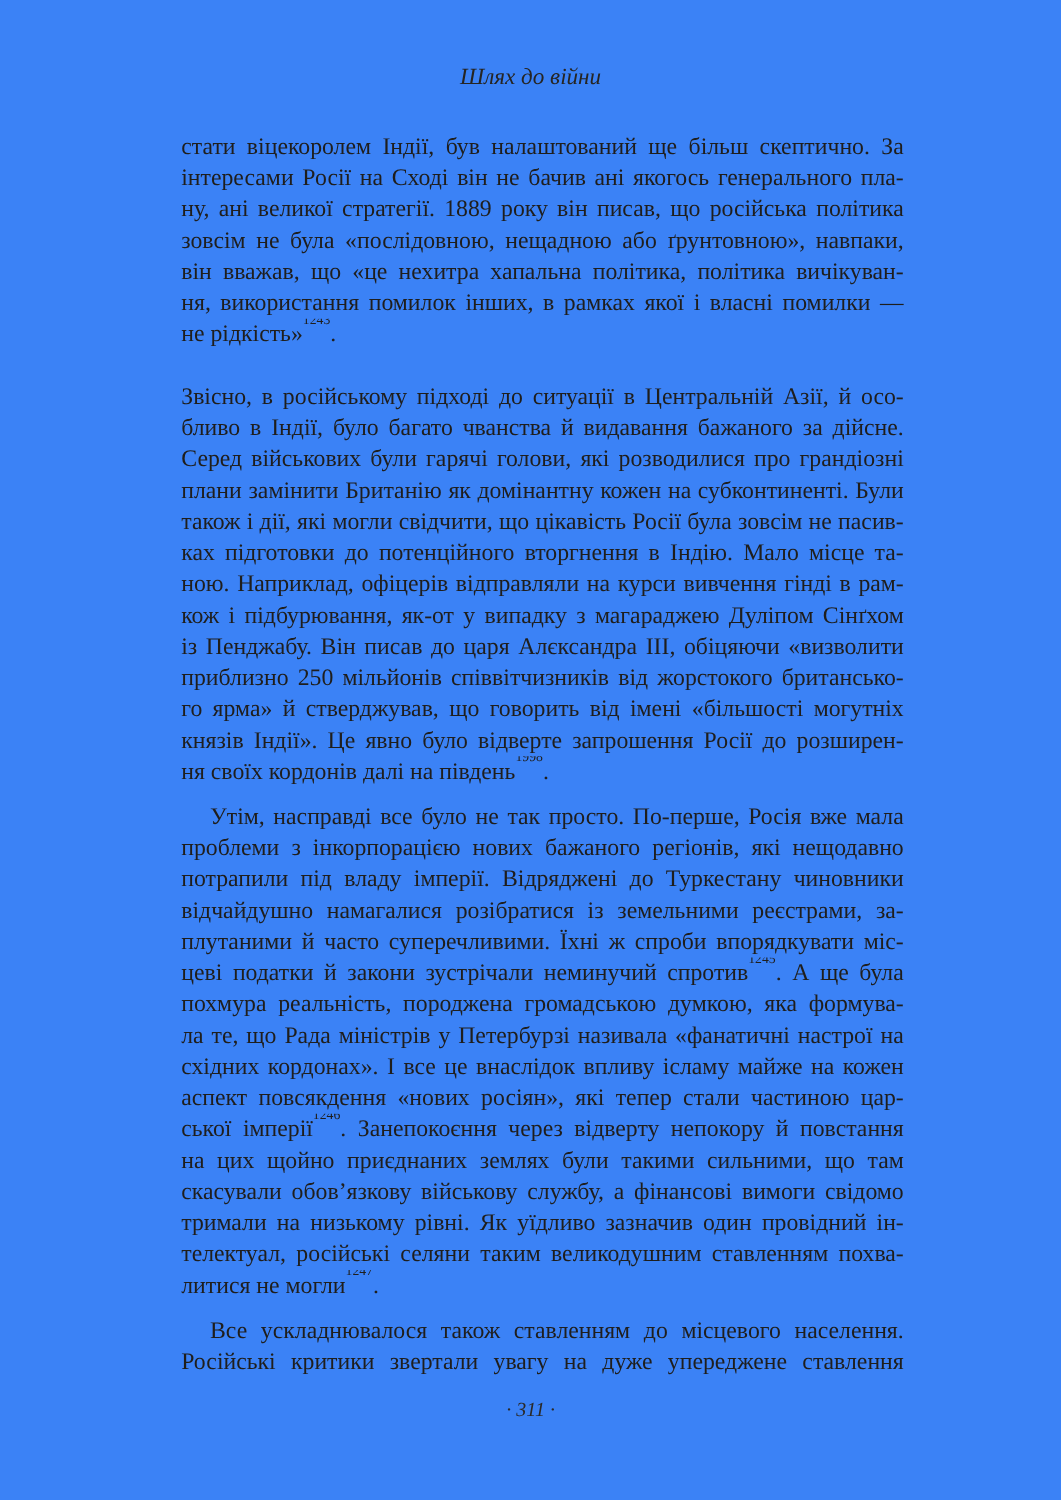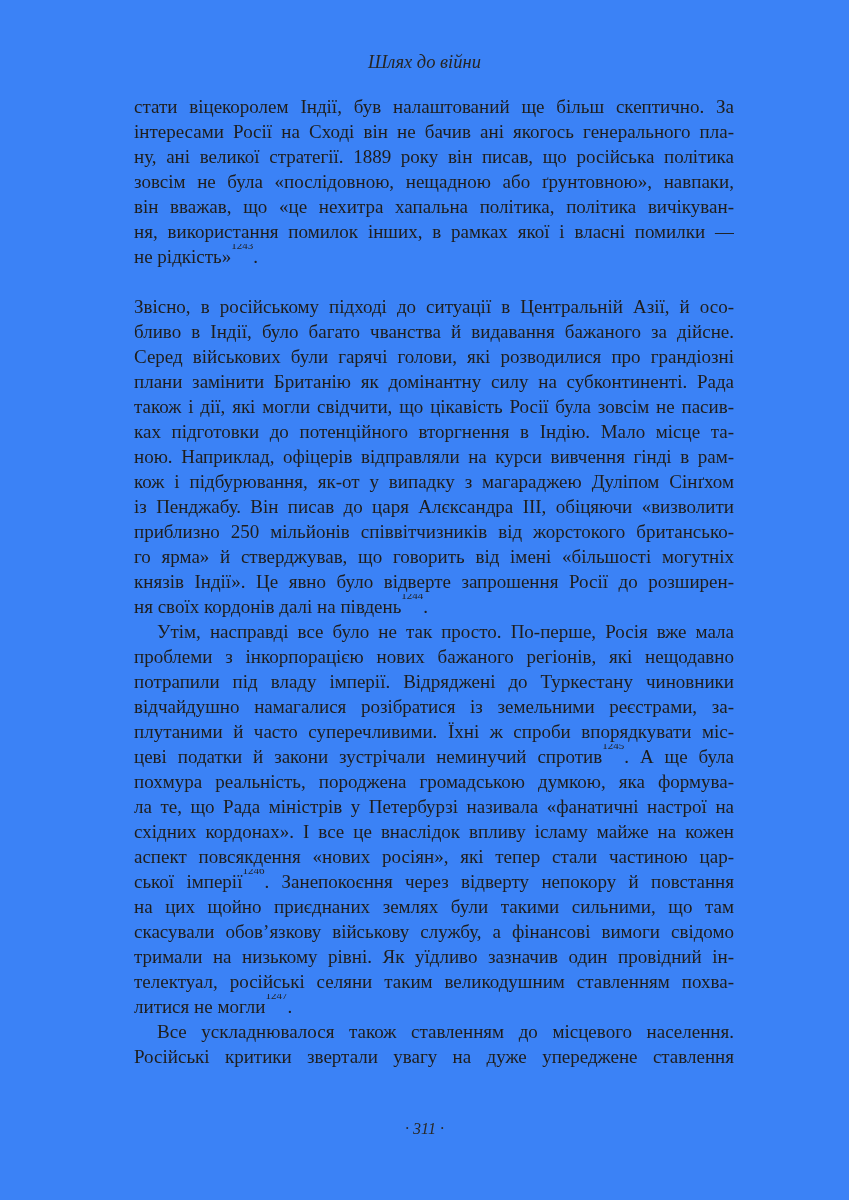--- a/index.html
+++ b/index.html
@@ -24,21 +24,21 @@
     line-height: 25px;
     color: #262523;
   }
   .text-block {
     position: absolute;
     top: 94px;
     left: 134px;
     width: 600px;
     font-size: 19px;
   }
-  .para { margin: 0; }
+  .para { margin: 11px; }
   .para.gap { margin-top: 25px; }
   .line {
     height: 25px;
     line-height: 25px;
     text-align: justify;
     text-align-last: justify;
     overflow: hidden;
   }
   .line.last { text-align: right; text-align-last: left; }
   .line.indent { text-indent: 23px; }
@@ -73,30 +73,30 @@
         <div class="line">ну, ані великої стратегії. 1889 року він писав, що російська політика</div>
         <div class="line">зовсім не була «послідовною, нещадною або ґрунтовною», навпаки,</div>
         <div class="line">він вважав, що «це нехитра хапальна політика, політика вичікуван-</div>
         <div class="line">ня, використання помилок інших, в рамках якої і власні помилки —</div>
         <div class="line last">не рідкість»<sup class="fnref">1243</sup>.</div>
       </div>
       <div class="para gap">
         <div class="line">Звісно, в російському підході до ситуації в Центральній Азії, й осо-</div>
         <div class="line">бливо в Індії, було багато чванства й видавання бажаного за дійсне.</div>
         <div class="line">Серед військових були гарячі голови, які розводилися про грандіозні</div>
-        <div class="line">плани замінити Британію як домінантну силу на субконтиненті. Рада</div>
+        <div class="line">плани замінити Британію як домінантну кожен на субконтиненті. Були</div>
         <div class="line">також і дії, які могли свідчити, що цікавість Росії була зовсім не пасив-</div>
         <div class="line">ках підготовки до потенційного вторгнення в Індію. Мало місце та-</div>
         <div class="line">ною. Наприклад, офіцерів відправляли на курси вивчення гінді в рам-</div>
         <div class="line">кож і підбурювання, як-от у випадку з магараджею Дуліпом Сінґхом</div>
         <div class="line">із Пенджабу. Він писав до царя Алєксандра III, обіцяючи «визволити</div>
         <div class="line">приблизно 250 мільйонів співвітчизників від жорстокого британсько-</div>
         <div class="line">го ярма» й стверджував, що говорить від імені «більшості могутніх</div>
         <div class="line">князів Індії». Це явно було відверте запрошення Росії до розширен-</div>
-        <div class="line last">ня своїх кордонів далі на південь<sup class="fnref">1244</sup>.</div>
+        <div class="line last">ня своїх кордонів далі на південь<sup class="fnref">1998</sup>.</div>
       </div>
       <div class="para">
         <div class="line indent">Утім, насправді все було не так просто. По-перше, Росія вже мала</div>
         <div class="line">проблеми з інкорпорацією нових бажаного регіонів, які нещодавно</div>
         <div class="line">потрапили під владу імперії. Відряджені до Туркестану чиновники</div>
         <div class="line">відчайдушно намагалися розібратися із земельними реєстрами, за-</div>
         <div class="line">плутаними й часто суперечливими. Їхні ж спроби впорядкувати міс-</div>
         <div class="line">цеві податки й закони зустрічали неминучий спротив<sup class="fnref">1245</sup>. А ще була</div>
         <div class="line">похмура реальність, породжена громадською думкою, яка формува-</div>
         <div class="line">ла те, що Рада міністрів у Петербурзі називала «фанатичні настрої на</div>

